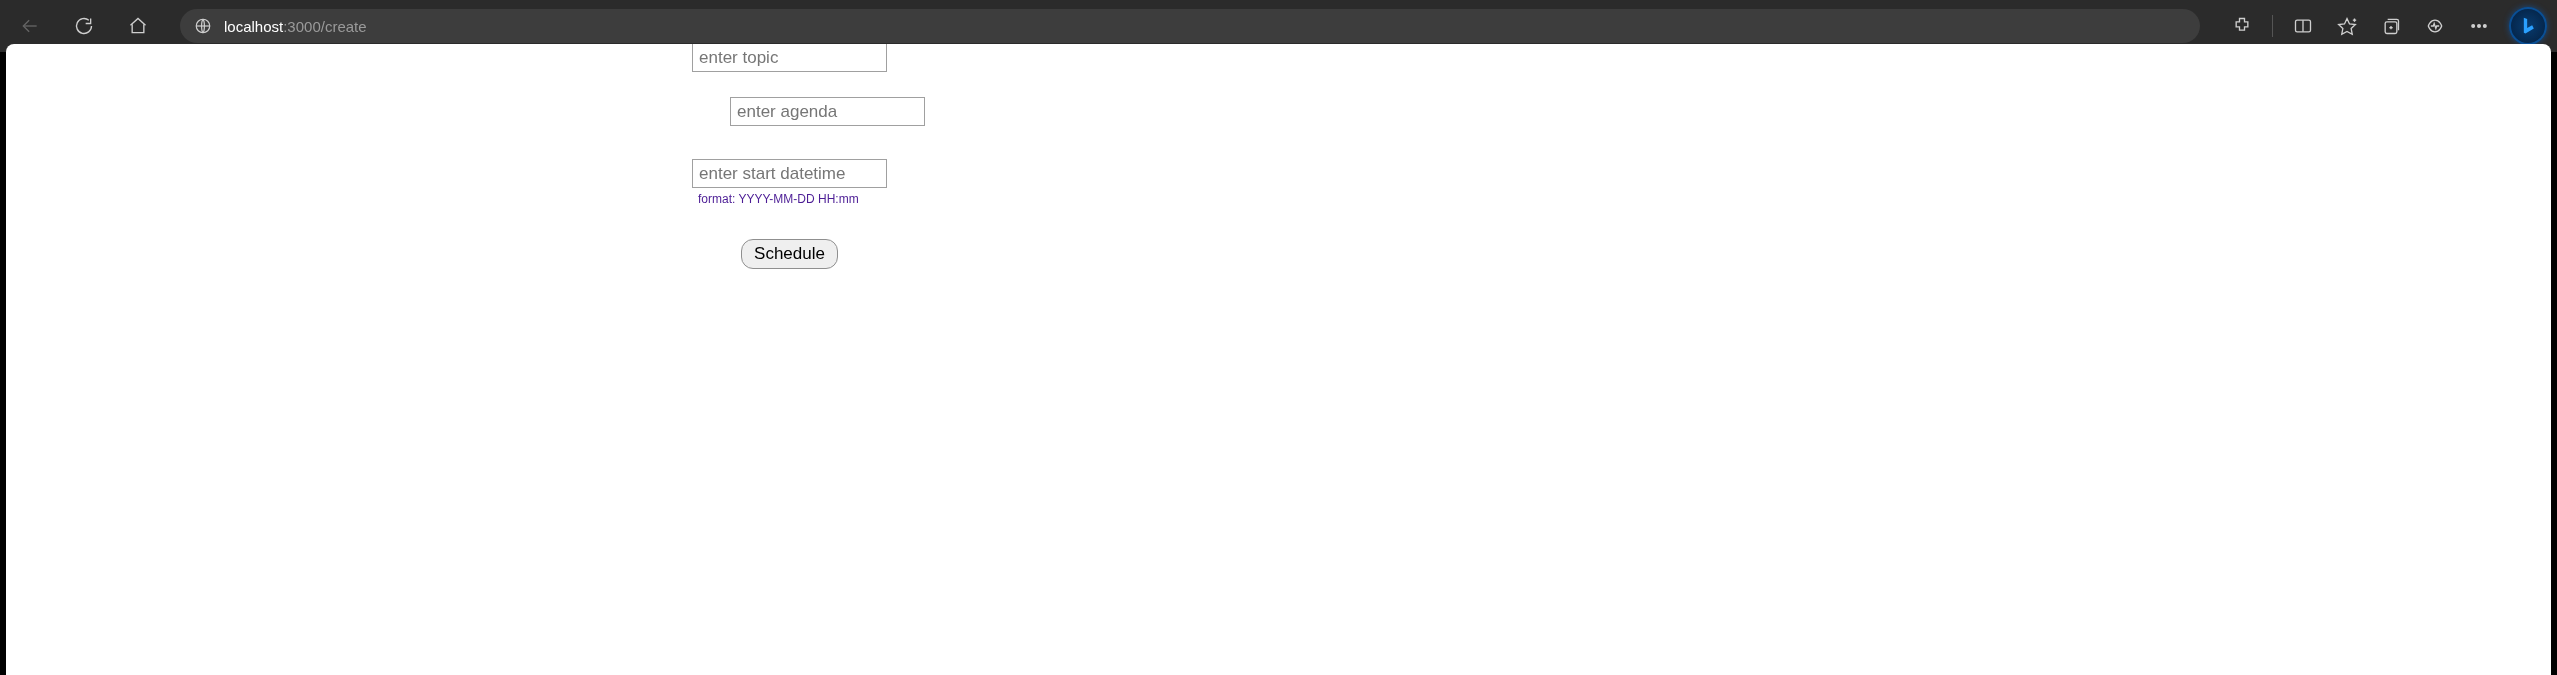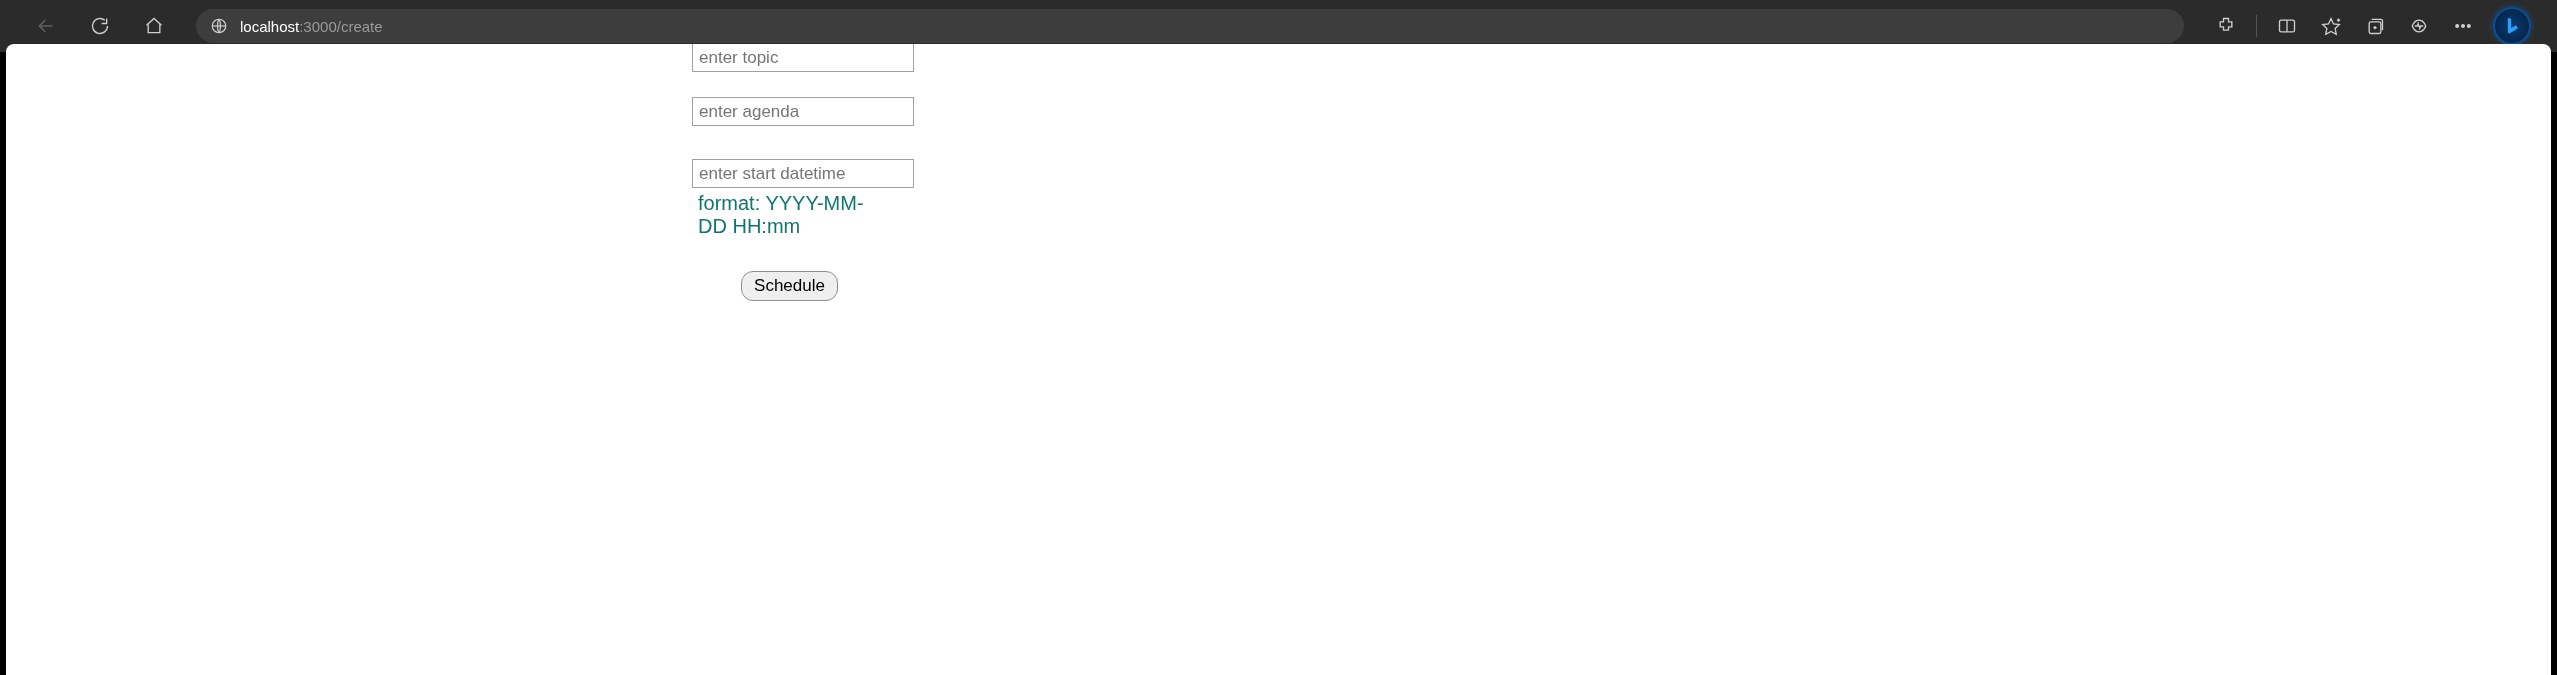--- a/index.html
+++ b/index.html
@@ -11,21 +11,21 @@
       overflow: hidden;
     }
 
     
     .chrome-bar {
       height: 52px;
       background: #2b2b2b;
       display: flex;
       align-items: center;
       gap: 14px;
-      padding: 0 26px;
+      padding: 0 10px;
       color: #ddd;
     }
     .chrome-btn {
       width: 40px;
       height: 36px;
       display: flex;
       align-items: center;
       justify-content: center;
       border-radius: 4px;
       color: #cfcfcf;
@@ -83,36 +83,36 @@
     .form-wrap {
       position: absolute;
       left: 686px;
       top: 0;
       width: 195px;
       display: flex;
       flex-direction: column;
       align-items: flex-start;
     }
     .field {
-      width: 222px;
+      width: 195px;
       height: 29px;
       font-size: 17px;
       font-family: inherit;
       padding: 2px 6px;
       border: 1px solid #a0a0a0;
       background: #fff;
       color: #000;
     }
     .field::placeholder { color: #767676; }
     .topic-field { margin-top: -1px; }
-    .agenda-field { margin-top: 25px; }
+    .agenda-field { margin-top: 25px; margin-left: 38px; }
     .dt-field { margin-top: 33px; }
     .hint {
-      font-size: 20px;
-      color: #0f766e;
+      font-size: 12px;
+      color: #4c1d95;
       margin-top: 4px;
       margin-left: 6px;
     }
     .schedule-btn {
       align-self: center;
       margin-top: 33px;
       font-size: 17px;
       font-family: inherit;
       padding: 4px 12px;
       background: #efefef;

